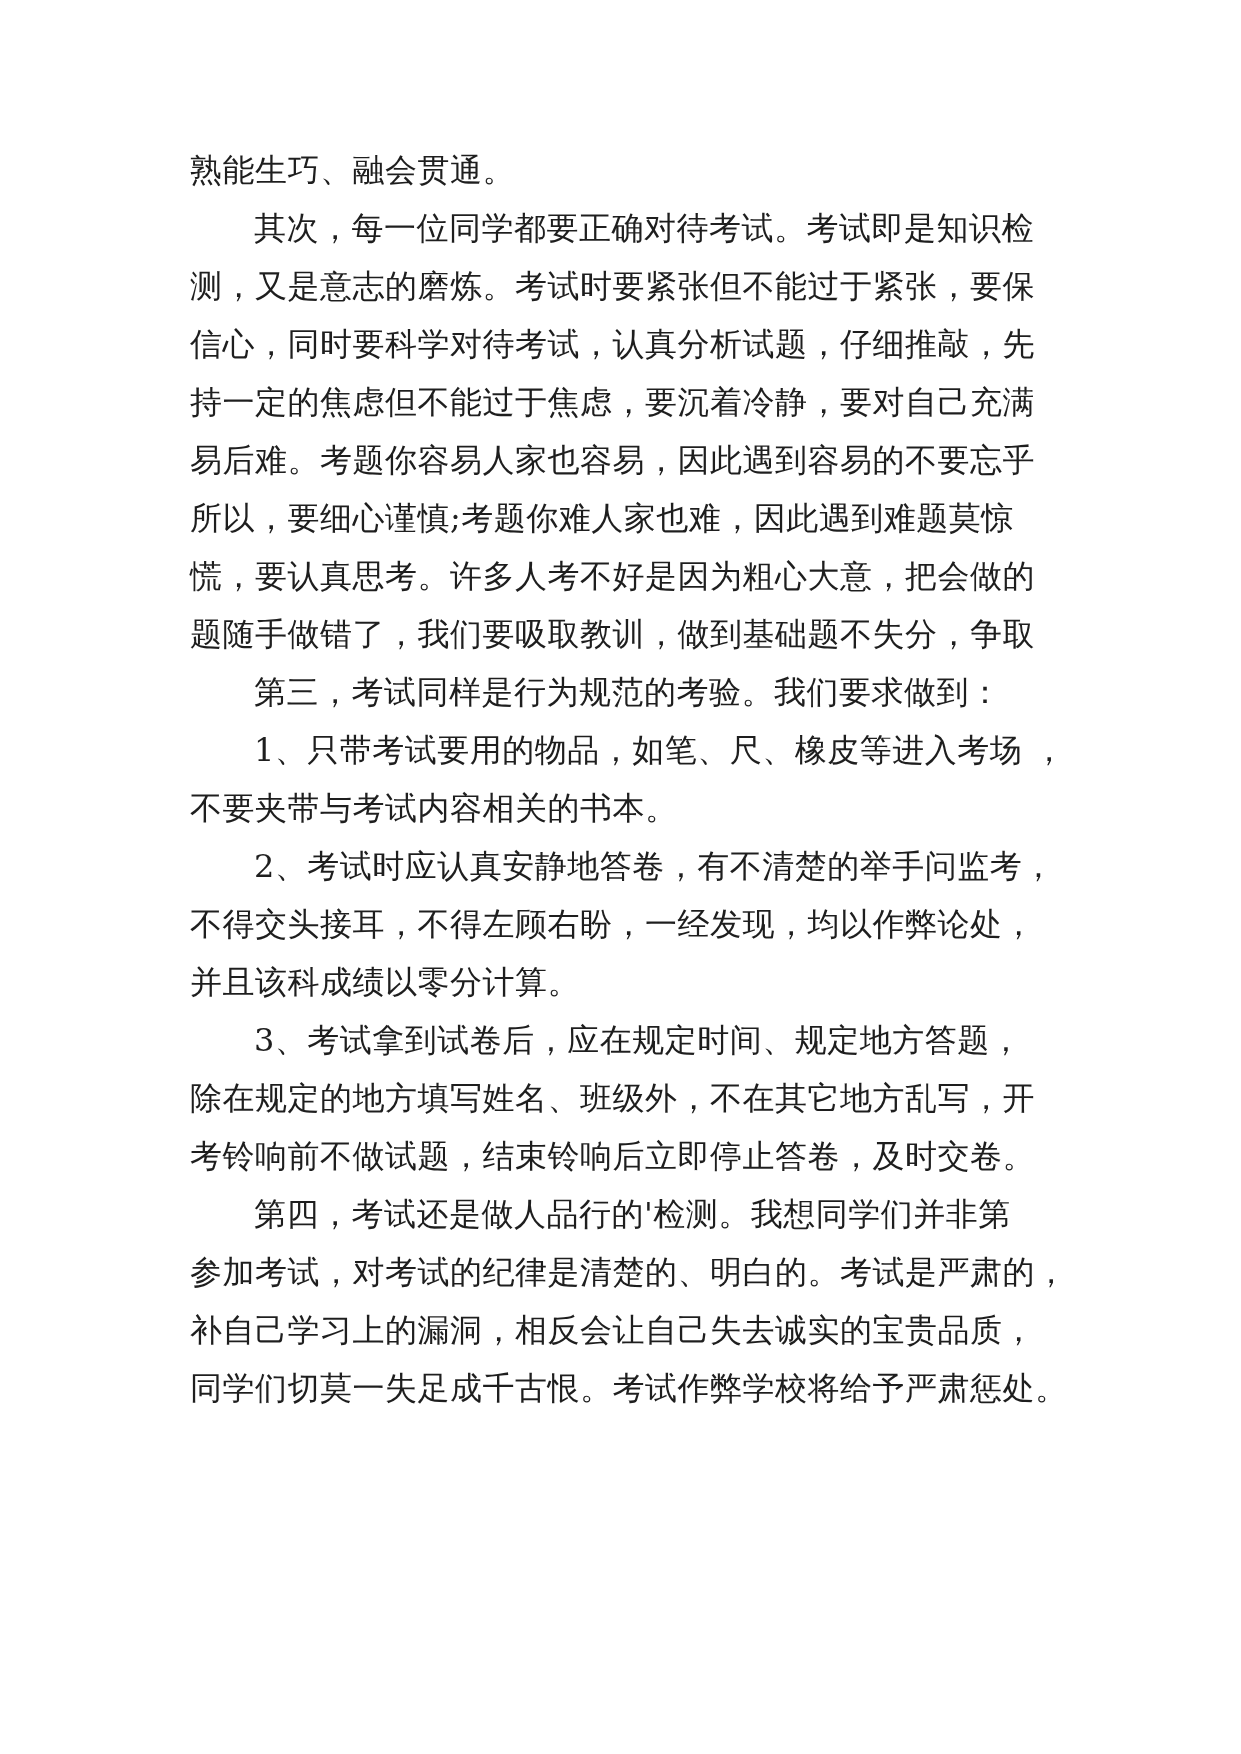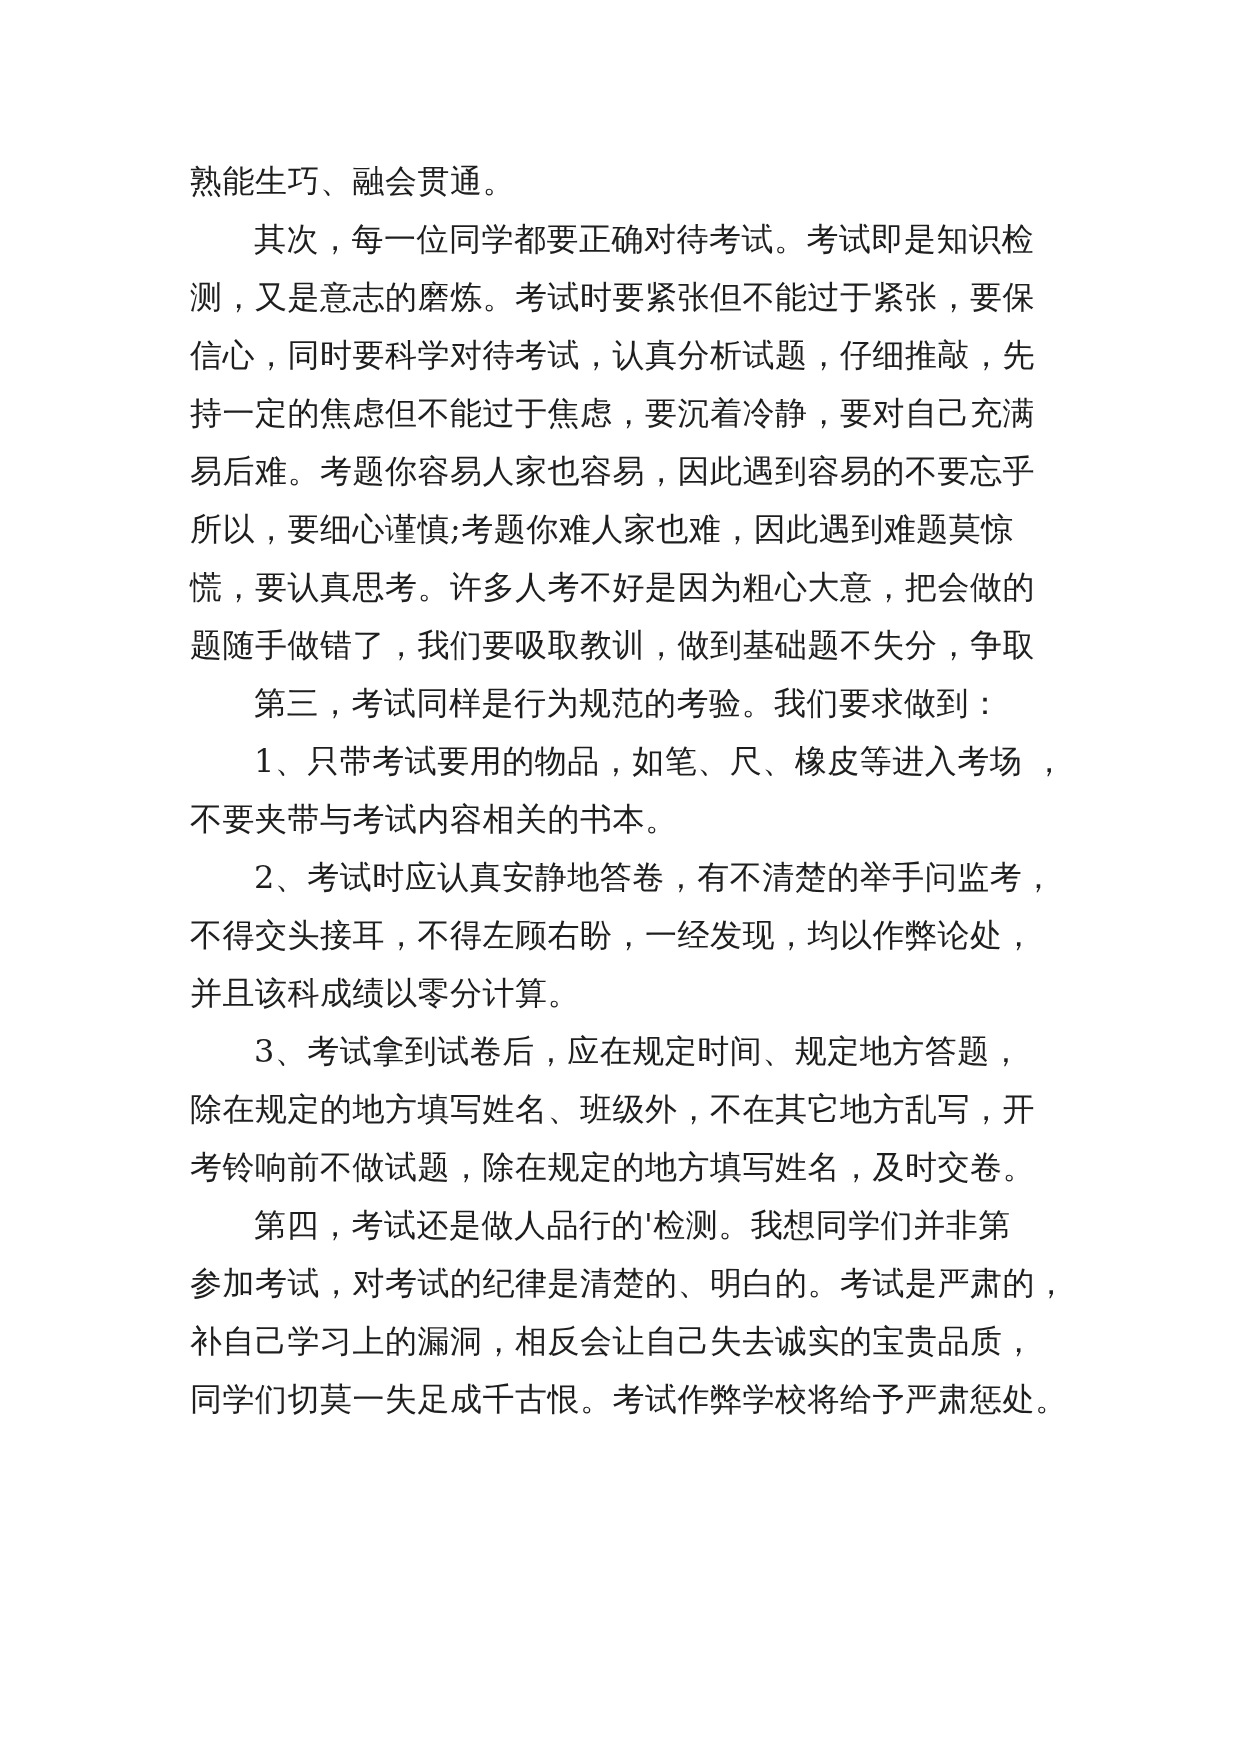--- a/index.html
+++ b/index.html
@@ -7,21 +7,21 @@
     position: relative;
     width: 1241px;
     height: 1754px;
     background: #ffffff;
     overflow: hidden;
     font-family: "DejaVu Serif", serif;
   }
   .text-block {
     position: absolute;
     left: 190px;
-    top: 152px;
+    top: 141px;
     width: 861px;
     color: #1e1e1e;
   }
   .line {
     height: 58px;
     line-height: 58px;
     font-size: 32px;
     letter-spacing: 0.5px;
     white-space: nowrap;
     font-weight: 400;
@@ -43,19 +43,19 @@
       <div class="line">慌，要认真思考。许多人考不好是因为粗心大意，把会做的</div>
       <div class="line">题随手做错了，我们要吸取教训，做到基础题不失分，争取</div>
       <div class="line indent">第三，考试同样是行为规范的考验。我们要求做到：</div>
       <div class="line indent">1、只带考试要用的物品，如笔、尺、橡皮等进入考场 ，</div>
       <div class="line">不要夹带与考试内容相关的书本。</div>
       <div class="line indent">2、考试时应认真安静地答卷，有不清楚的举手问监考，</div>
       <div class="line">不得交头接耳，不得左顾右盼，一经发现，均以作弊论处，</div>
       <div class="line">并且该科成绩以零分计算。</div>
       <div class="line indent">3、考试拿到试卷后，应在规定时间、规定地方答题，</div>
       <div class="line">除在规定的地方填写姓名、班级外，不在其它地方乱写，开</div>
-      <div class="line">考铃响前不做试题，除在规定的地方填写姓名，及时交卷。</div>
+      <div class="line">考铃响前不做试题，结束铃响后立即停止答卷，及时交卷。</div>
       <div class="line indent">第四，考试还是做人品行的'检测。我想同学们并非第</div>
       <div class="line">参加考试，对考试的纪律是清楚的、明白的。考试是严肃的，</div>
       <div class="line">补自己学习上的漏洞，相反会让自己失去诚实的宝贵品质，</div>
       <div class="line">同学们切莫一失足成千古恨。考试作弊学校将给予严肃惩处。</div>
     </div>
 </div>
 
 </body></html>

